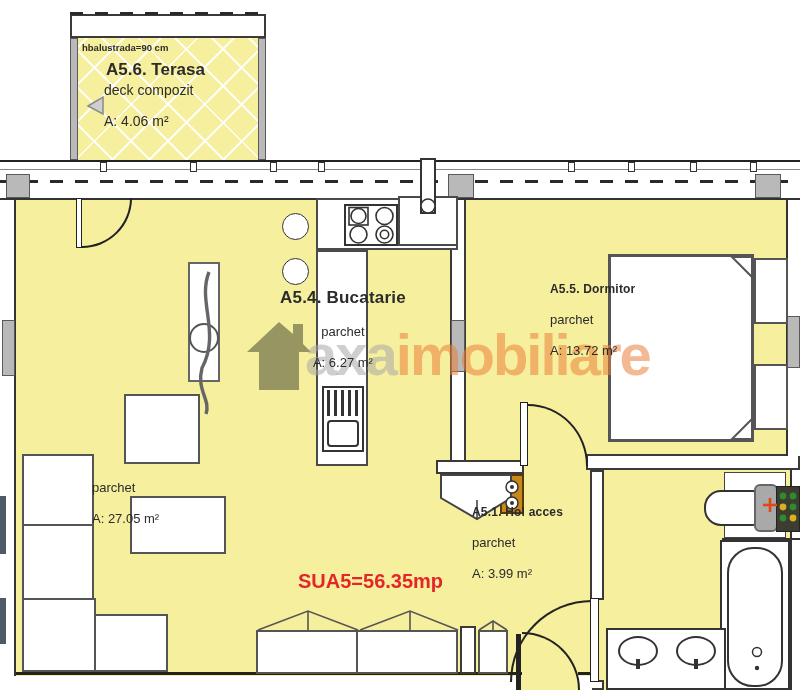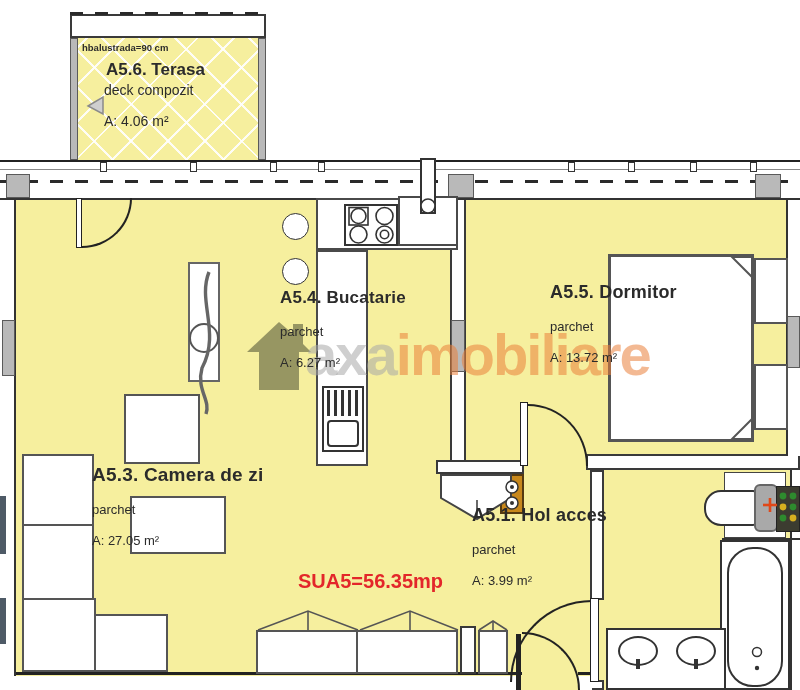--- a/index.html
+++ b/index.html
@@ -10,21 +10,21 @@
   .wallwhite{background:#ffffff;border:2px solid #3a3a3a;box-sizing:border-box;}
   .gray{background:#b9b9b9;border:1px solid #5a5a5a;box-sizing:border-box;}
   .slate{background:#4e5a66;}
   .furn{background:#ffffff;border:2px solid #4a4a4a;box-sizing:border-box;}
   .dashline{height:3px;background:repeating-linear-gradient(90deg,#2a2a2a 0 13px,transparent 13px 25px);}
   .thinline{background:#888;}
   .tick{width:7px;height:10px;background:#fff;border:1.5px solid #333;box-sizing:border-box;}
   .hatch{background-color:#f6ef9e;
     background-image:repeating-linear-gradient(45deg,transparent 0 24px,rgba(255,255,255,.9) 24px 26px),
                      repeating-linear-gradient(-45deg,transparent 0 24px,rgba(255,255,255,.9) 24px 26px);}
-  .rl-title{font-size:18px;font-weight:700;letter-spacing:.2px;}
+  .rl-title{font-size:12px;font-weight:700;letter-spacing:.2px;}
   .rl-sub{font-size:13px;margin-top:16px;}
   .t-note{font-size:9.5px;font-weight:700;}
   .t-title{font-size:17px;font-weight:700;}
   .t-sub{font-size:14px;}
   .sua{font-size:20px;font-weight:700;color:#e3262a;}
   .wm-text{font-size:58px;font-weight:700;letter-spacing:-2px;line-height:1;}
   .wm-gray{color:rgba(168,168,168,.55);}
   .wm-orange{color:rgba(233,128,58,.55);}
   .arc{box-sizing:border-box;}
   .arc-br{border-right:2px solid #222;border-bottom:2px solid #222;border-bottom-right-radius:100% 100%;}
@@ -194,34 +194,33 @@
   </svg>
   <div class="abs wm-text" style="left:305px;top:326px;white-space:nowrap;">
     <span class="wm-gray">axa</span><span class="wm-orange">imobiliare</span>
   </div>
 
   <div class="abs t-note" style="left:82px;top:42px;">hbalustrada=90 cm</div>
   <div class="abs t-title" style="left:106px;top:60px;">A5.6. Terasa</div>
   <div class="abs t-sub" style="left:104px;top:82px;">deck compozit</div>
   <div class="abs t-sub" style="left:104px;top:113px;">A: 4.06 m²</div>
 
-  <div class="abs" style="left:280px;top:288px;">
+  <div class="abs" style="left:280px;top:288px;text-align:center;">
     <div class="rl-title" style="font-size:17px;">A5.4. Bucatarie</div>
     <div class="rl-sub">parchet</div>
     <div class="rl-sub">A: 6.27 m²</div>
   </div>
 
   <div class="abs" style="left:550px;top:282px;">
     <div class="rl-title">A5.5. Dormitor</div>
     <div class="rl-sub">parchet</div>
     <div class="rl-sub">A: 13.72 m²</div>
   </div>
 
   <div class="abs" style="left:92px;top:464px;">
-    <div class="rl-title" style="font-size:19px;">A5.3. Camera de zi</div>
     <div class="rl-sub">parchet</div>
     <div class="rl-sub">A: 27.05 m²</div>
   </div>
 
   <div class="abs" style="left:472px;top:505px;">
     <div class="rl-title">A5.1. Hol acces</div>
     <div class="rl-sub">parchet</div>
     <div class="rl-sub">A: 3.99 m²</div>
   </div>
 

